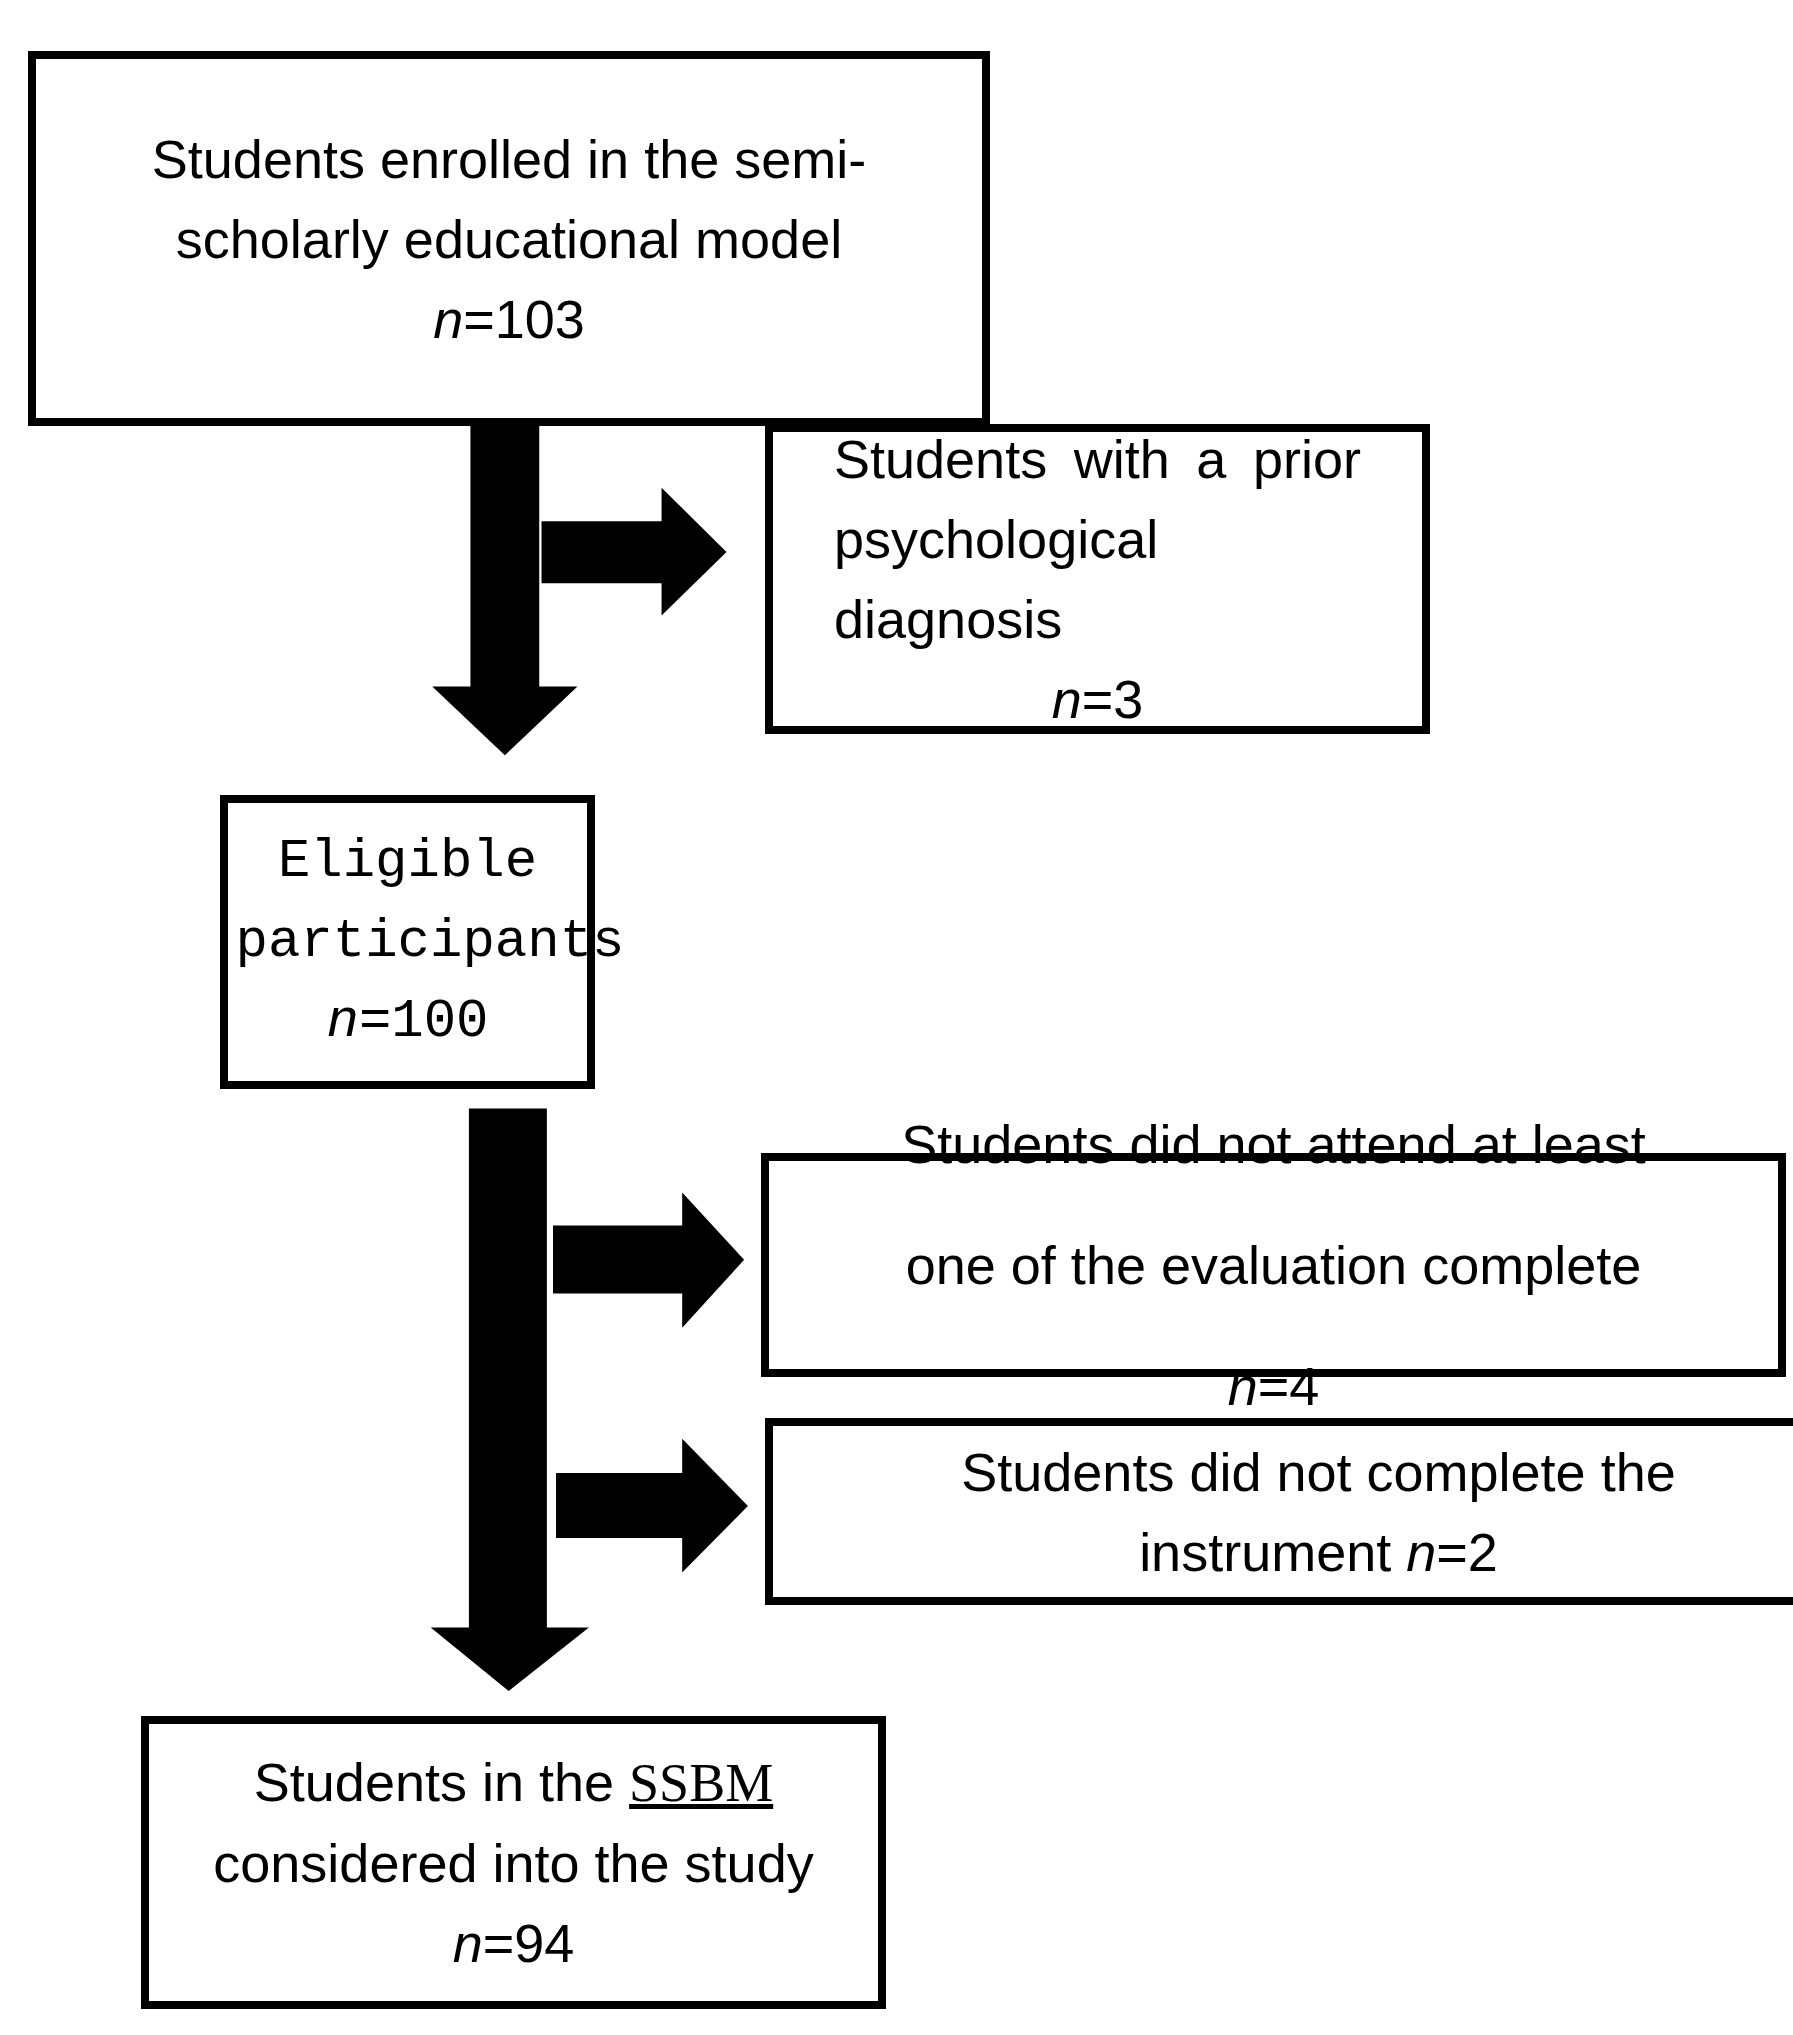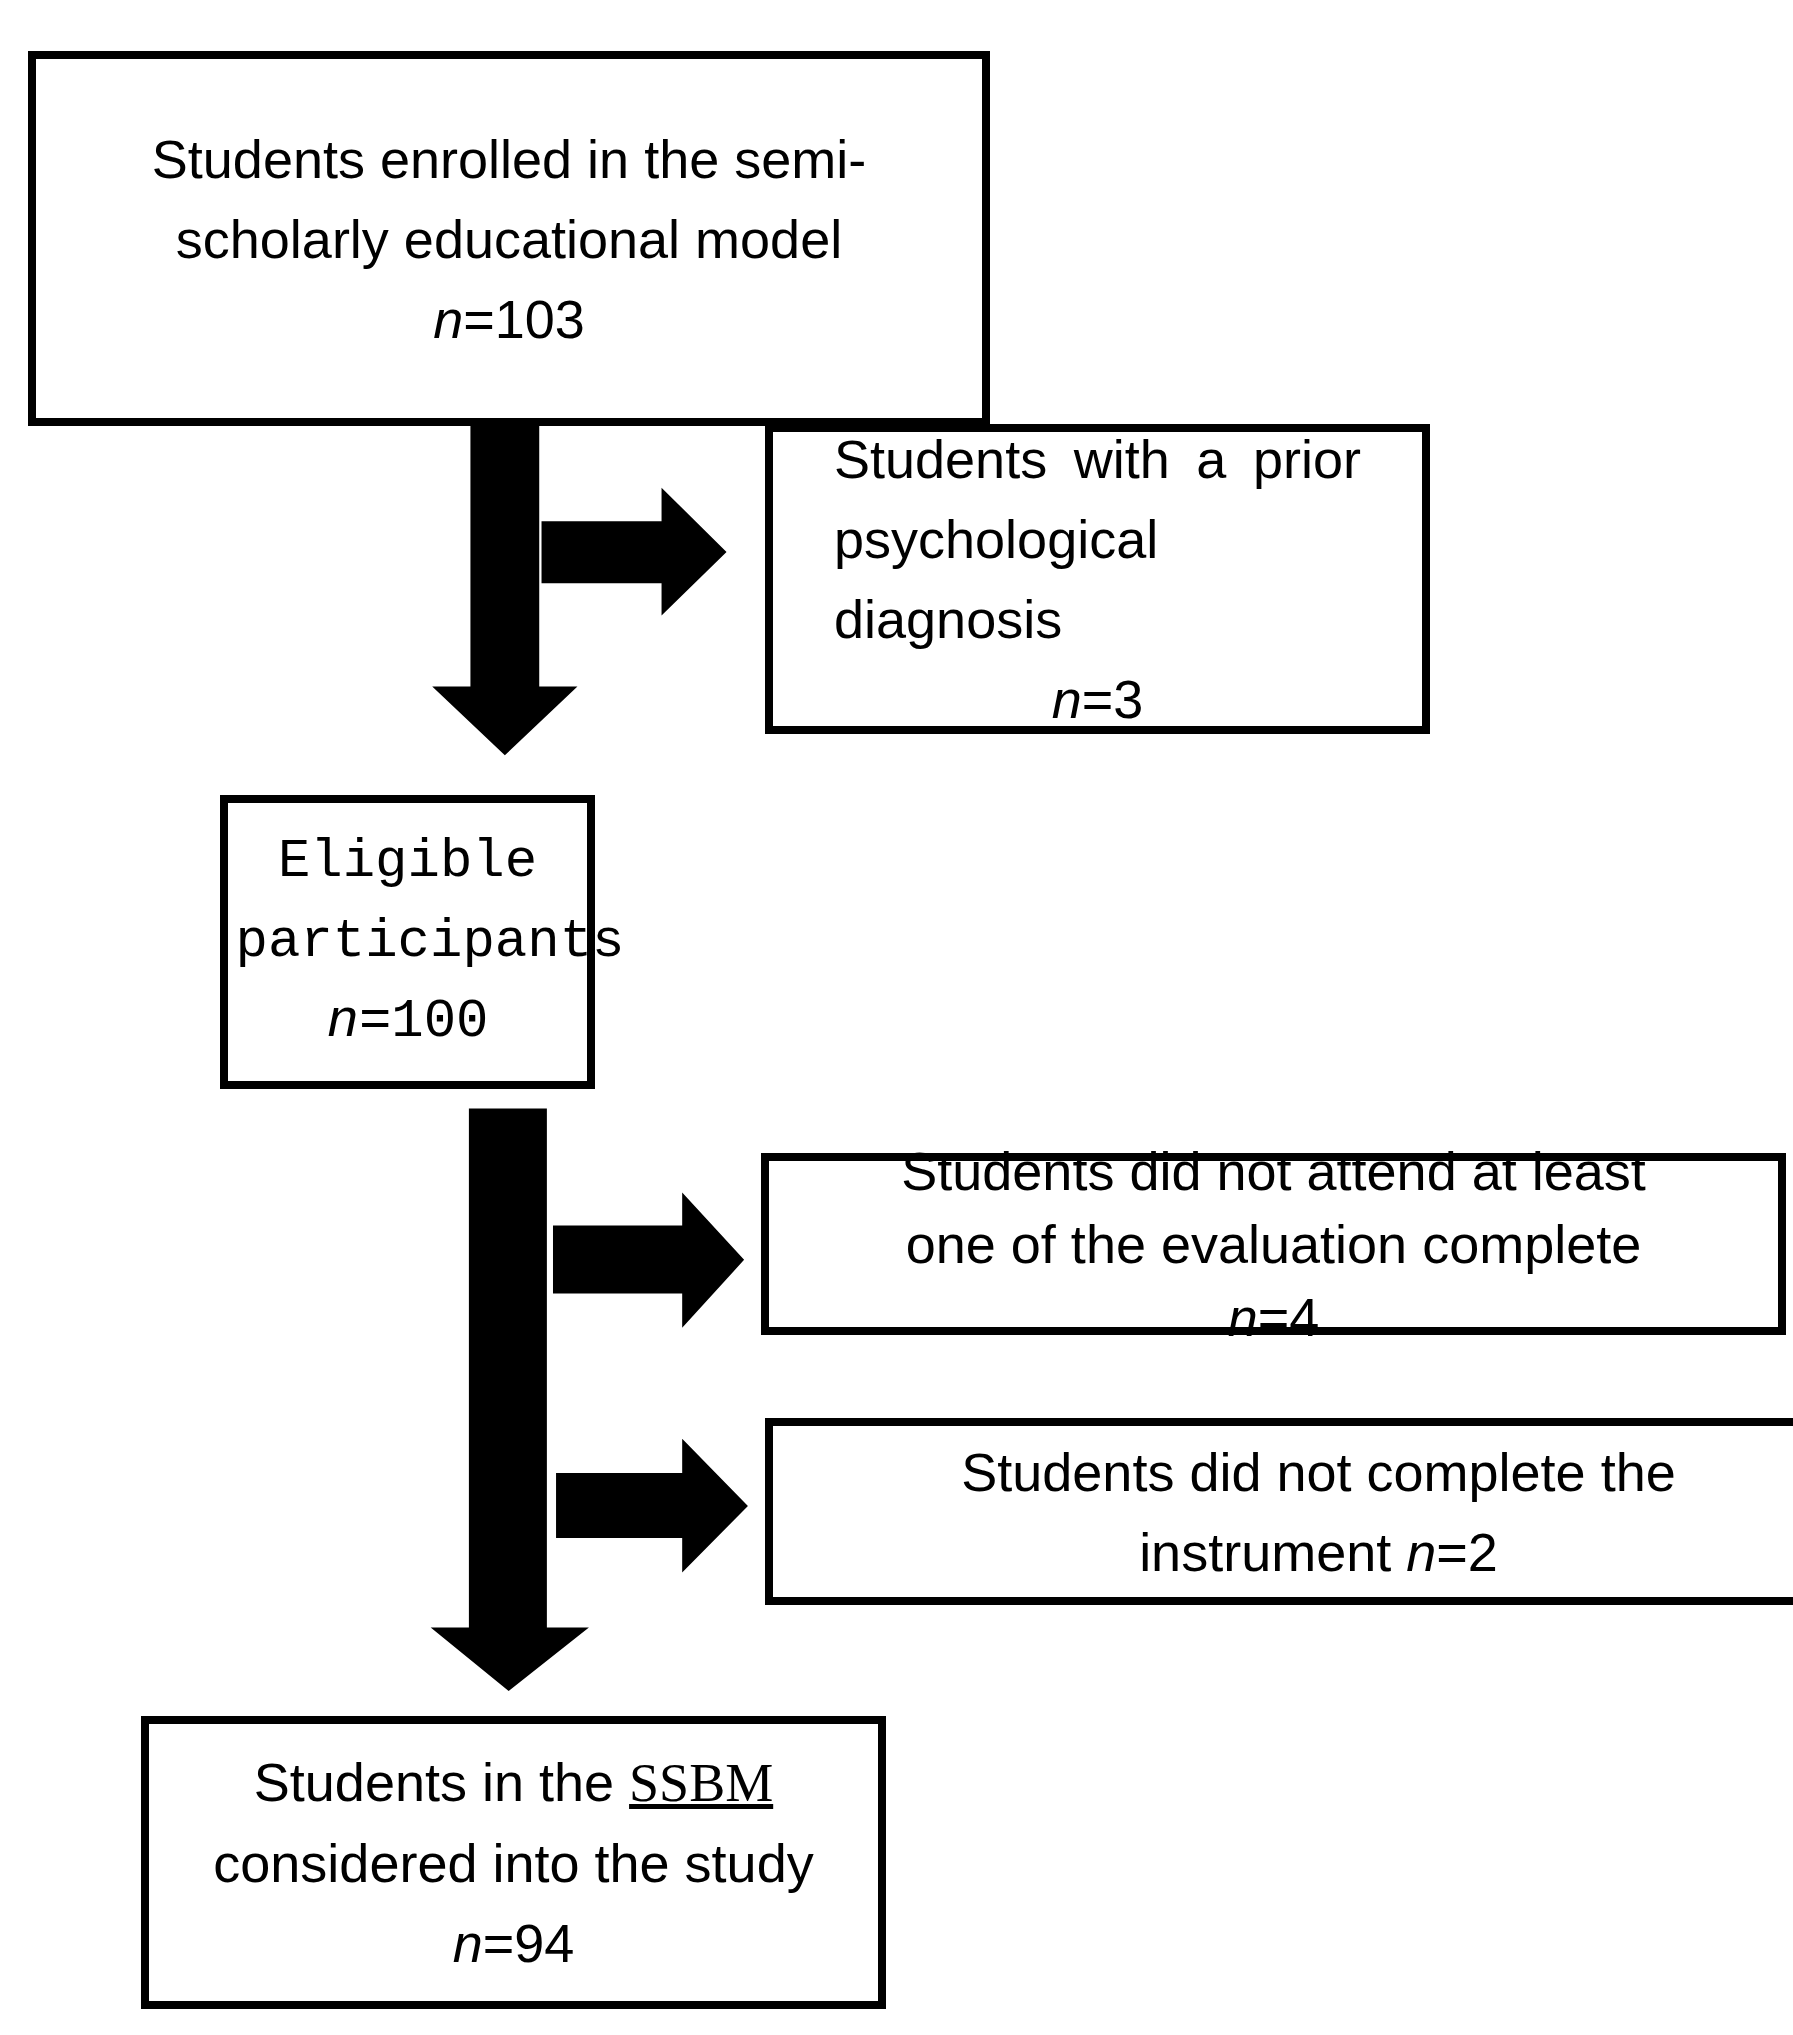--- a/index.html
+++ b/index.html
@@ -41,21 +41,21 @@
     text-align: justify;
     text-align-last: justify;
   }
   .n-line i { font-style: italic; }
   .serif { font-family: "Liberation Serif", "DejaVu Serif", serif; text-decoration: underline; }
 
   
   .b-enrolled  { left: 28px;   top: 21.4px;   width: 962px; height: 375px; padding: 0 23px; margin-top: 30px; }
   .b-prior     { left: 765px; top: 424px;  width: 665px;  height: 310px; padding: 0 61px; }
   .b-eligible  { left: 220px;  top: 795px; width: 375px;  height: 294px; padding: 0 7.6px; font-family: Liberation Mono, monospace; }
-  .b-attend    { left: 761px;  top: 1153px; width: 1025px; height: 182px; padding: 0 7.6px; line-height: 73px; }
+  .b-attend    { left: 761px;  top: 1153px; width: 1025px; height: 224px; padding: 0 7.6px; line-height: 73px; gap: 48px; }
   .b-complete  { left: 765px; top: 1418px; width: 1107px; height: 187px; padding: 0 15.3px; }
   .b-included  { left: 141px;  top: 1716px; width: 745px;  height: 293px; padding: 0 15.3px; }
 </style>
 </head>
 <body>
 
 <div class="page">
 
   <svg class="arrow-layer" viewBox="0 0 2346 2662" xmlns="http://www.w3.org/2000/svg">
     <polygon fill="#000000" points="615,544 705,544 705,898 755,898 660,988 565,898 615,898"></polygon>

